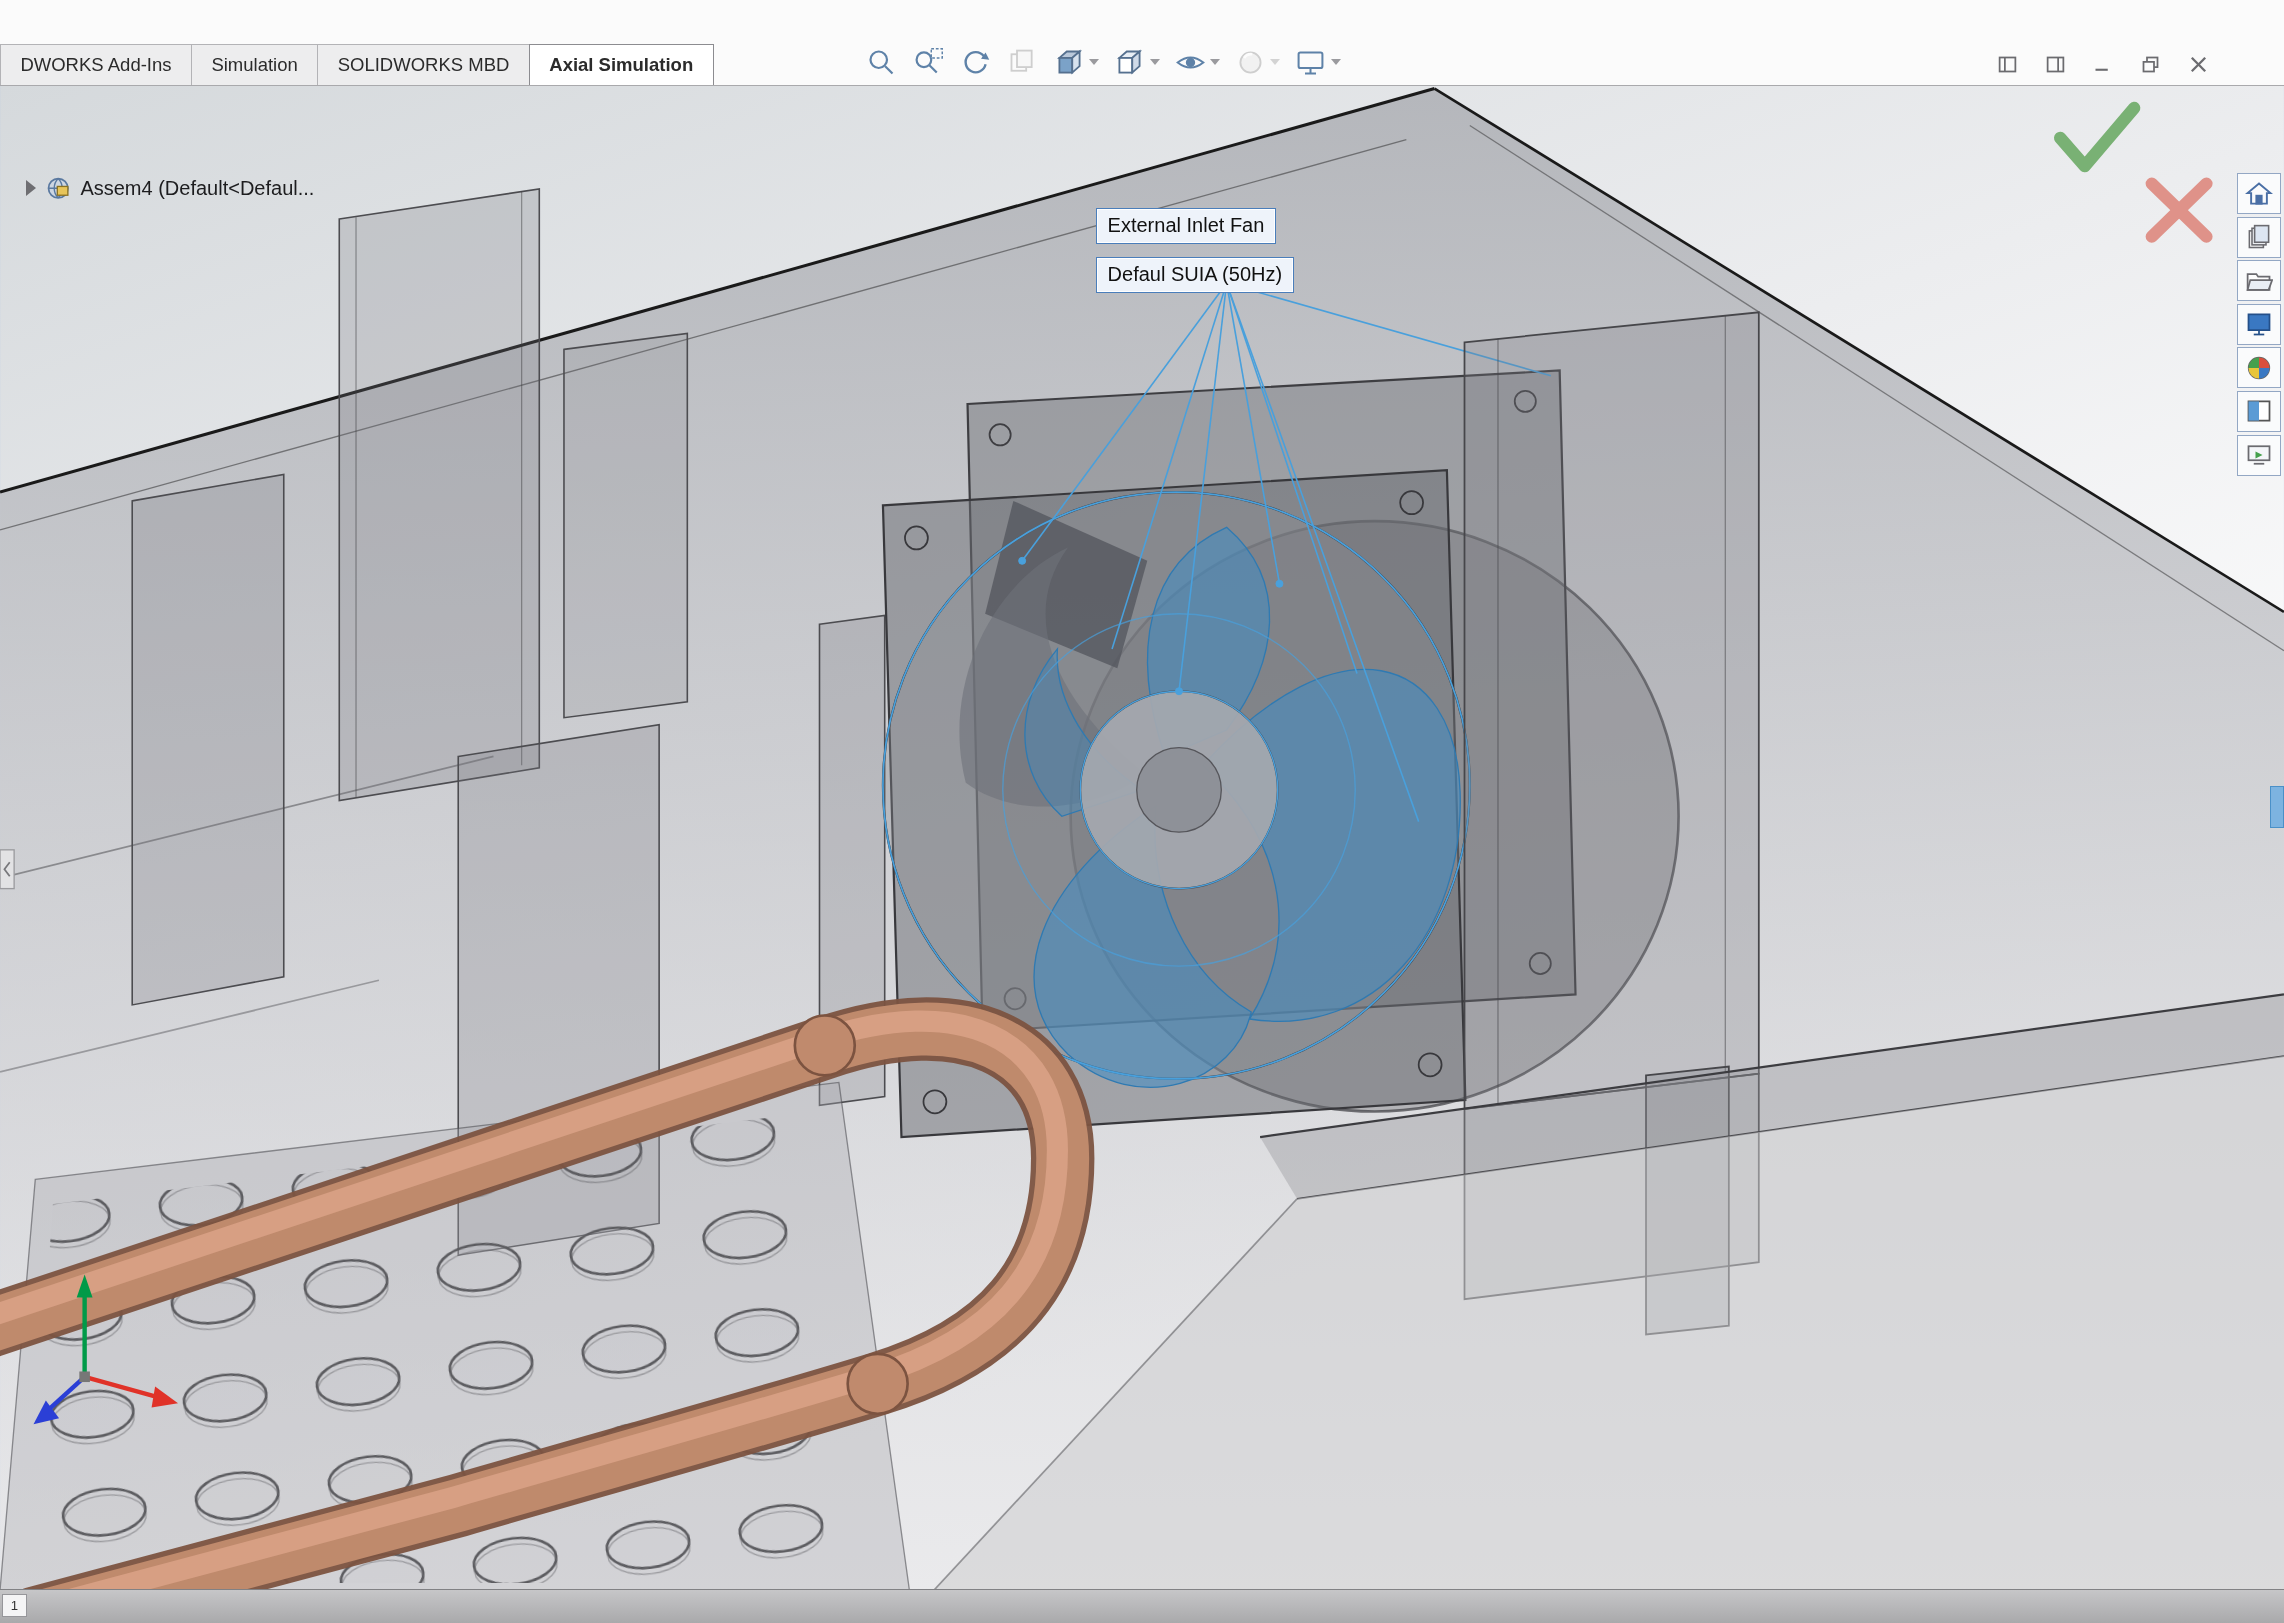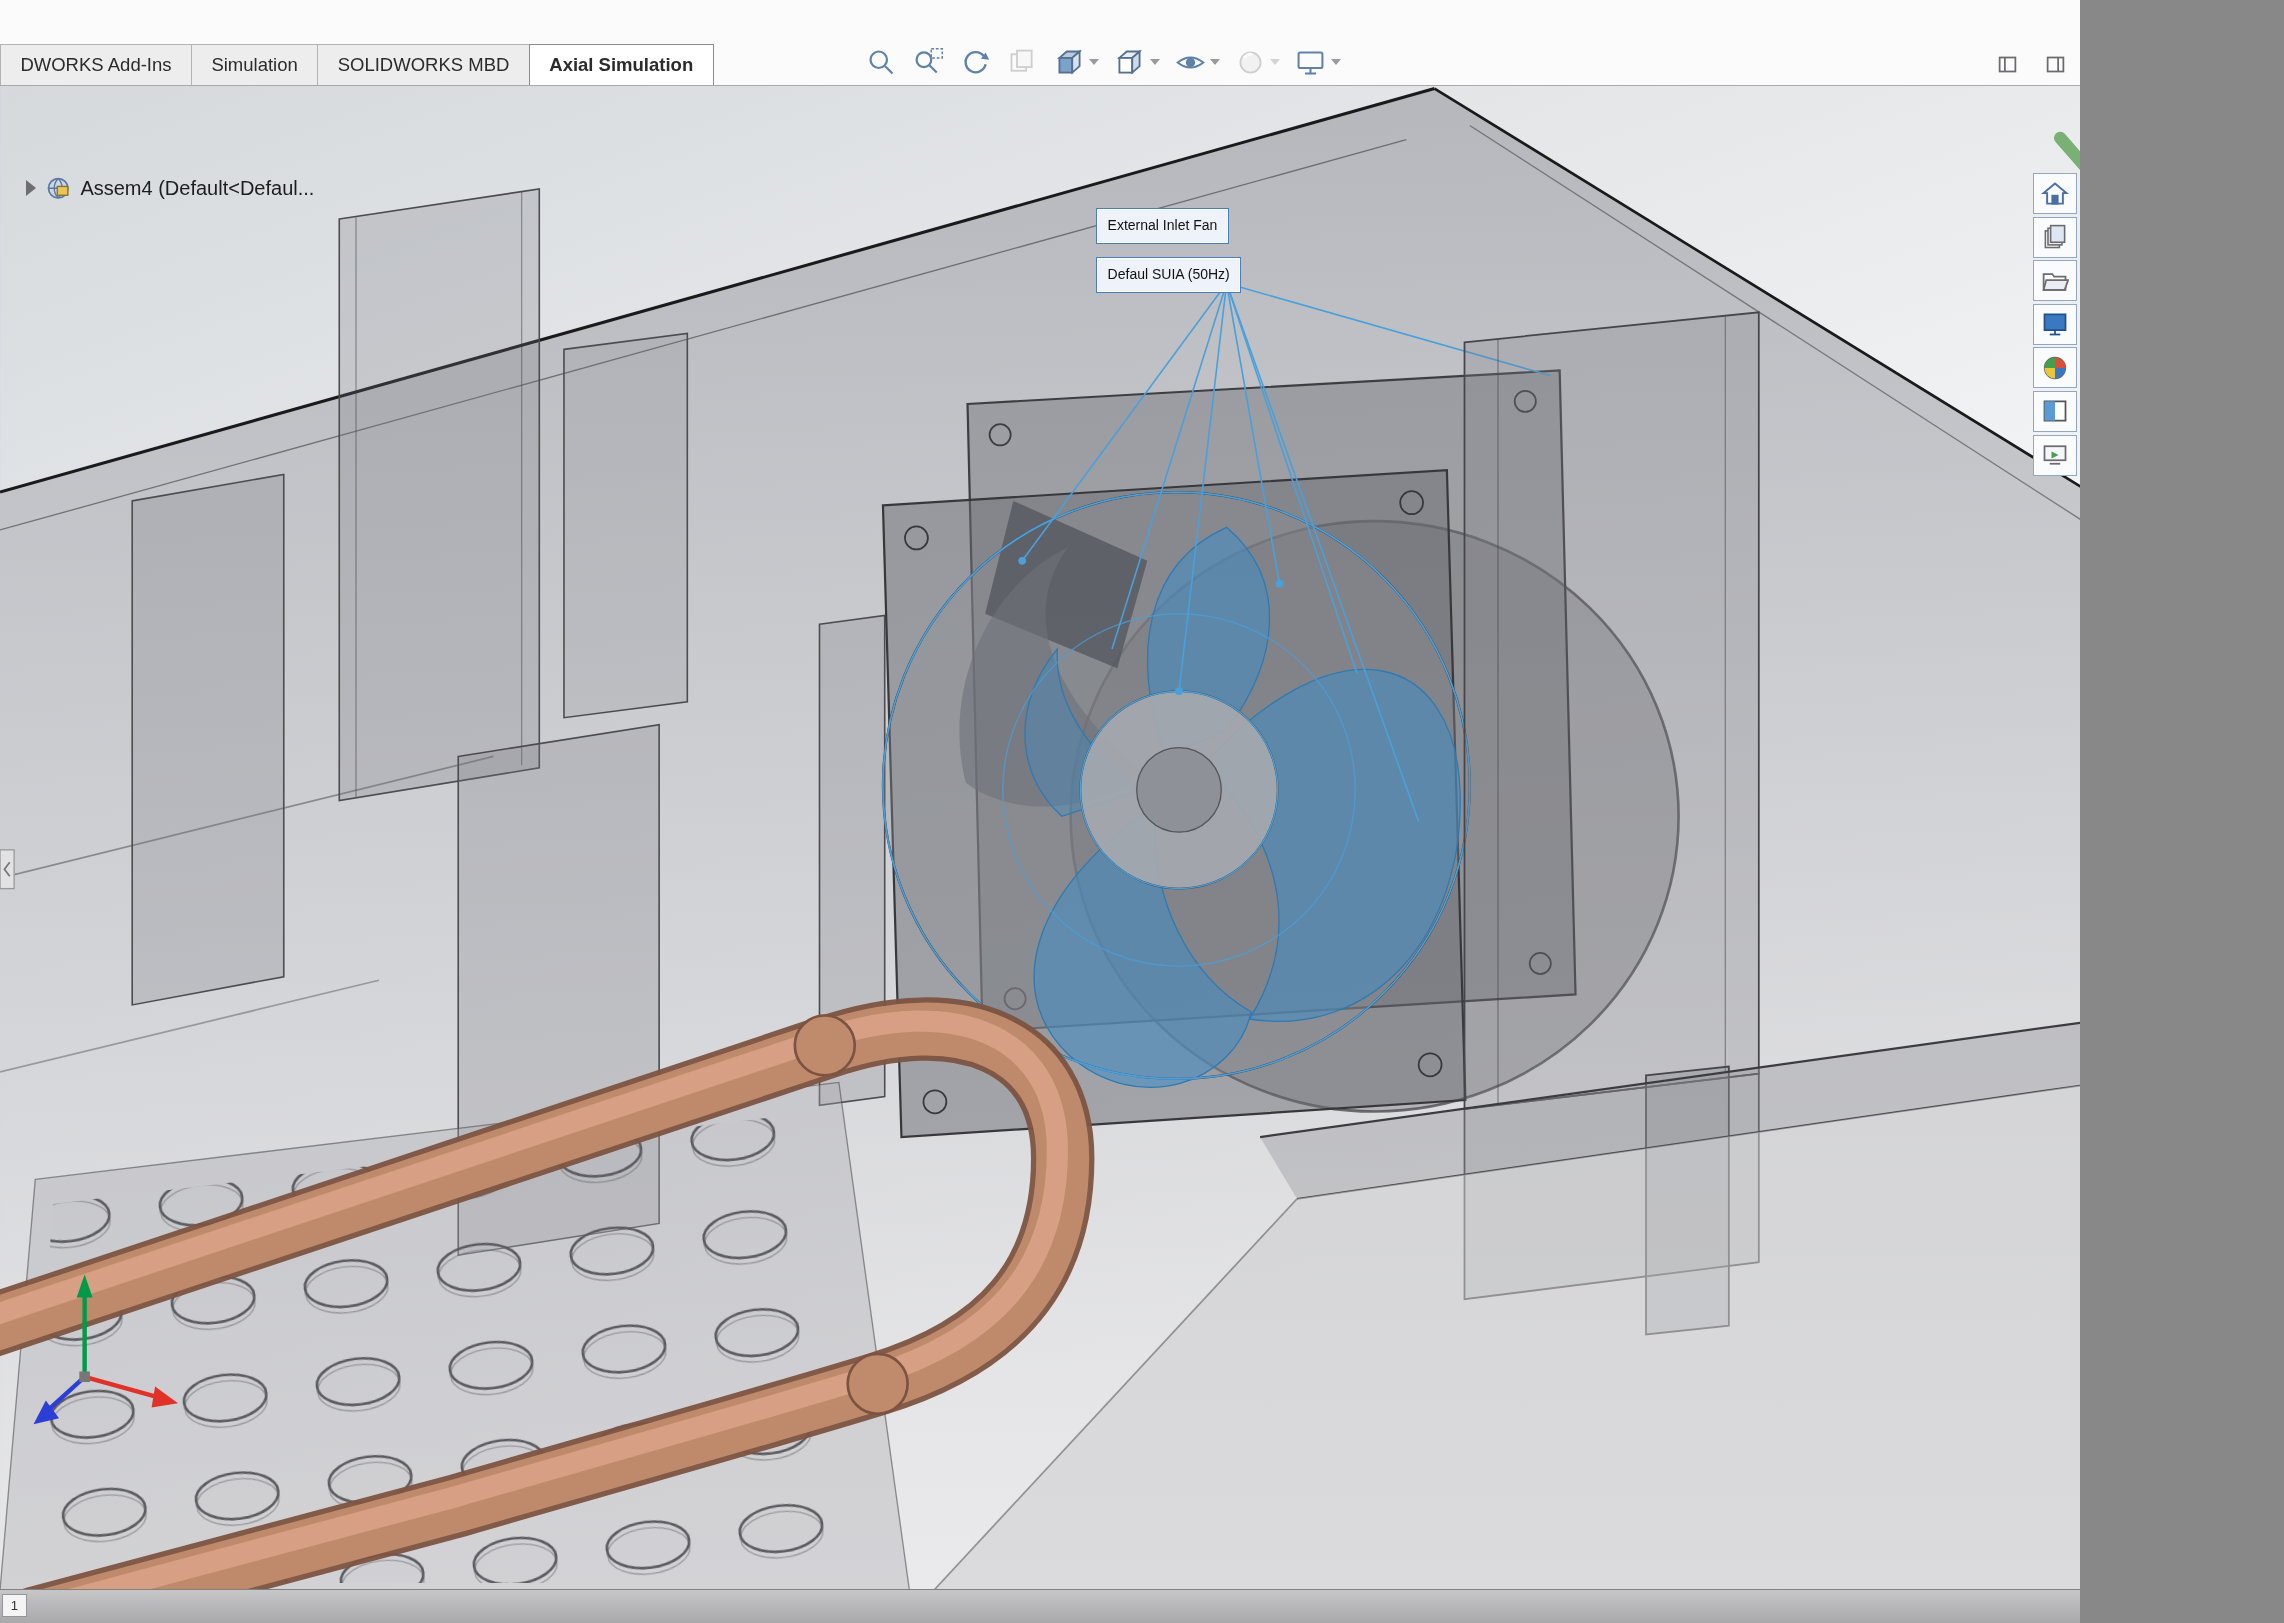--- a/index.html
+++ b/index.html
@@ -1,16 +1,16 @@
 <!DOCTYPE html>
 <html style="font-size:14px"><head>
 <meta charset="utf-8">
 <style>
   html,body{margin:0;padding:0;background:#888;}
-  .app{position:relative;width:2080px;height:1623px;overflow:hidden;background:#3b82f6;
+  .app{position:relative;width:2284px;height:1623px;overflow:hidden;background:#3b82f6;
        font-family:"Liberation Sans", sans-serif;-webkit-font-smoothing:antialiased;}
 
   
   .topbar{position:absolute;left:0;top:0;width:2284px;height:85px;background:#fbfbfb;
           border-bottom:0.9px solid #a9a9ac;z-index:30;}
   .tabs{position:absolute;left:0;bottom:0;display:flex;height:41px;}
   .tab{padding:0 19.4px;font-size:18.5px;line-height:39px;color:#2b2b2b;background:#ededee;
        border:0.9px solid #b3b3b6;border-bottom:none;margin-right:-0.9px;white-space:nowrap;cursor:default;}
   .tab.active{background:#ffffff;font-weight:bold;border-color:#8c8c90;position:relative;z-index:2;}
   .ribbon-tools{position:absolute;left:862px;bottom:1.8px;display:flex;align-items:center;gap:8.8px;height:42px;}
@@ -27,21 +27,21 @@
   .viewport svg.scene{position:absolute;left:0;top:0;}
 
   
   .tree-item{position:absolute;left:26.4px;top:90px;display:flex;align-items:center;gap:8.8px;z-index:20;}
   .expand-arrow{width:0;height:0;border-top:8px solid transparent;border-bottom:8px solid transparent;
                 border-left:10.6px solid #6e6e72;}
   .tree-label{font-size:20px;color:#1d1d1f;}
 
   
   .callout{position:absolute;z-index:22;border:1.8px solid #4a7ebb;background:#eef3fa;
-           color:#111;font-size:14px;line-height:17.6px;padding:8px 10.6px;white-space:nowrap;
+           color:#111;font-size:20px;line-height:17.6px;padding:8px 10.6px;white-space:nowrap;
            box-shadow:0 0 0 0.9px #ffffff inset;}
   .callout.title{left:1096px;top:208px;}
   .callout.subtitle{left:1096px;top:257px;}
 
   
   .side-toolbar{position:absolute;right:3.5px;top:173px;display:flex;flex-direction:column;gap:2.6px;z-index:25;}
   .side-btn{width:44px;height:41px;background:#fafbfc;border:0.9px solid #93a7c4;
             display:flex;align-items:center;justify-content:center;box-sizing:border-box;}
   .side-btn svg{display:block;}
 

